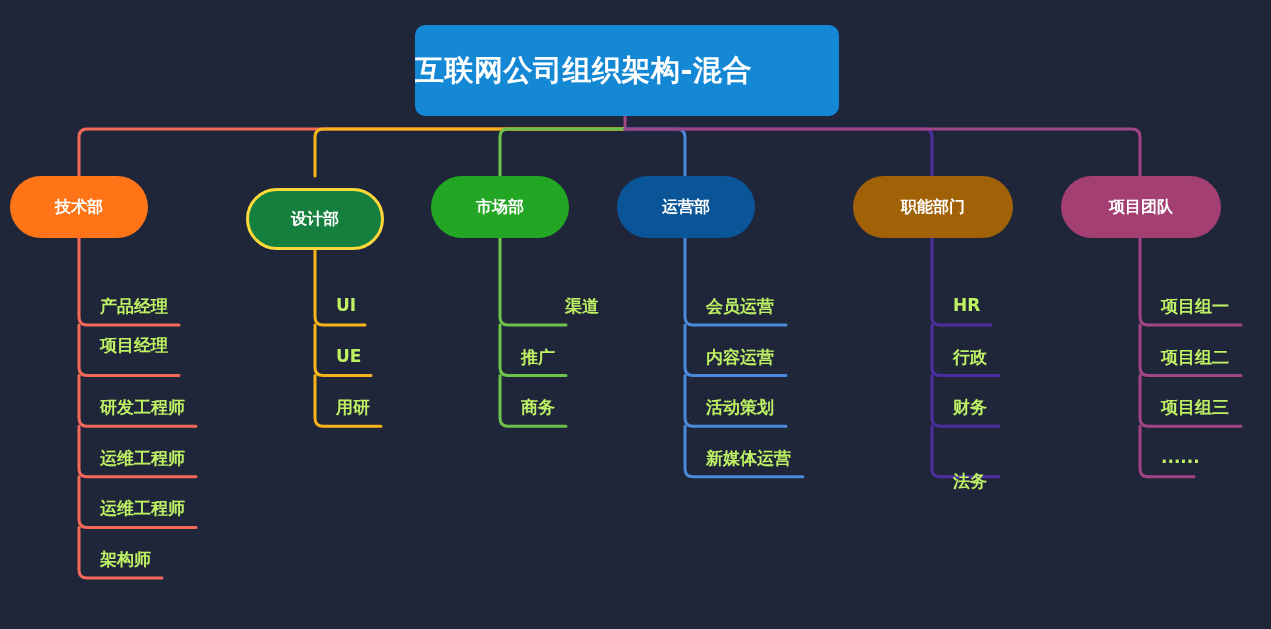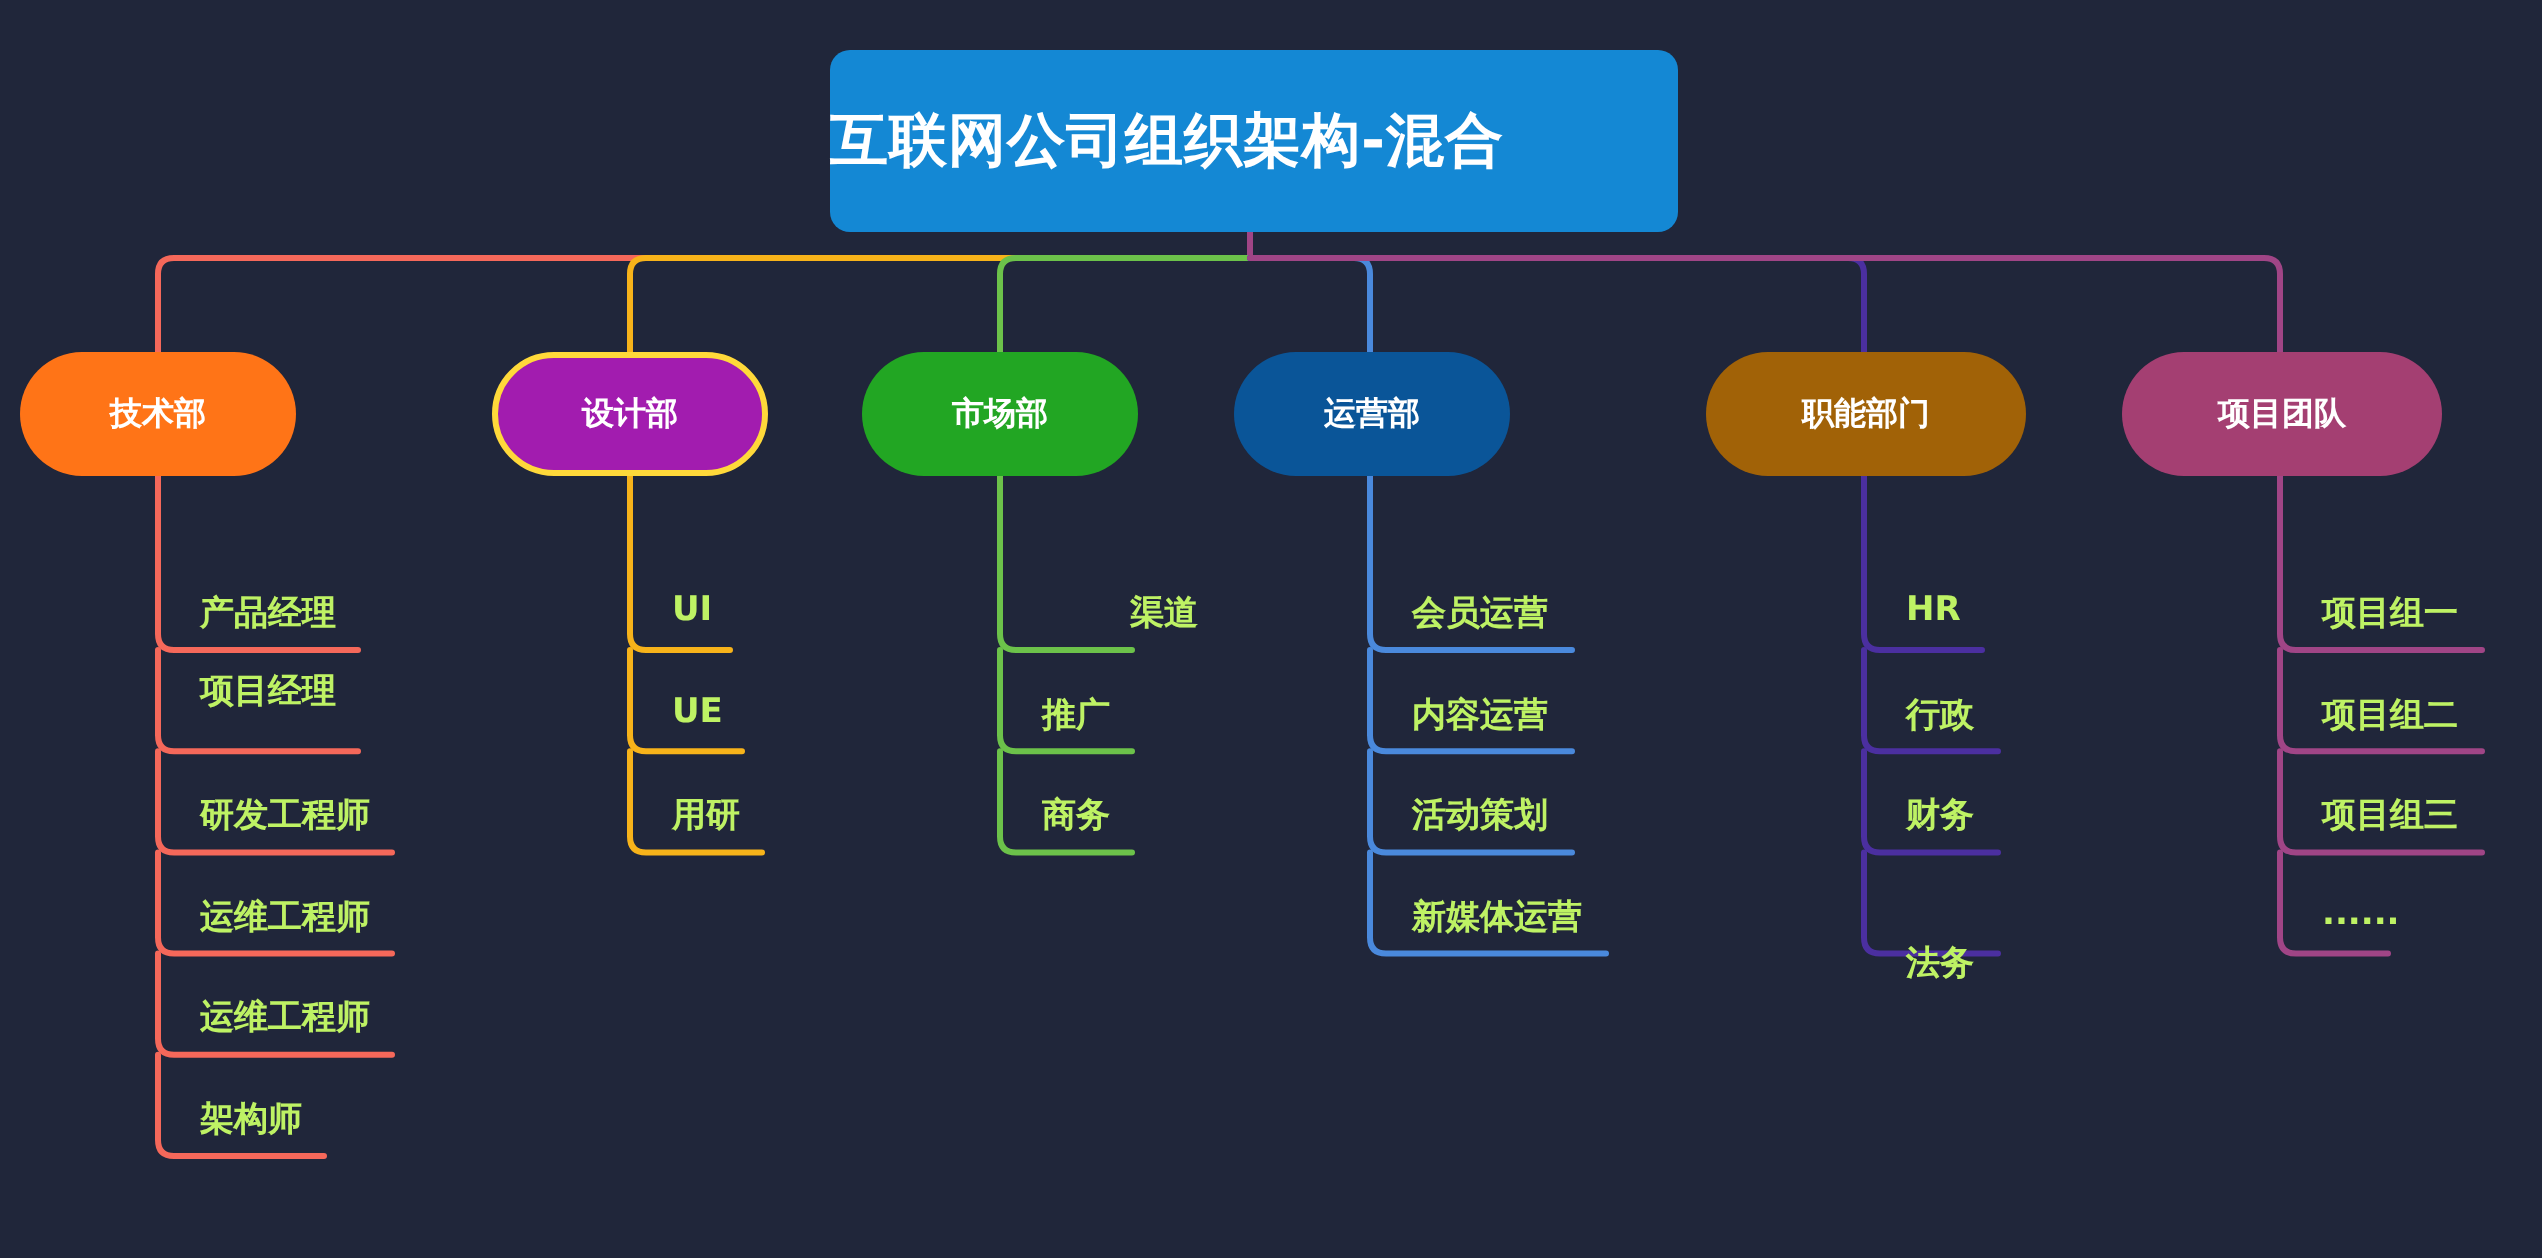--- a/index.html
+++ b/index.html
@@ -60,21 +60,21 @@
     <path d="M1140 426.2 L1140 468.8 Q1140 476.8 1148 476.8 L1194 476.8" stroke="#a04586" stroke-width="3" fill="none" stroke-linecap="round"></path>
   </svg>
 
 <div class="root">
   <span>互联网公司组织架构-混合</span>
 </div>
 
 <div class="dept" style="left:10px;width:138px;background:#ff7417;">
   <span>技术部</span>
 </div>
-<div class="dept" style="left:246px;width:138px;background:#a21caf;border:3px solid #ffd93a;">
+<div class="dept" style="left:246px;width:138px;background:#15803d;border:3px solid #ffd93a;margin-top:12px;">
   <span>设计部</span>
 </div>
 <div class="dept" style="left:431px;width:138px;background:#22a623;">
   <span>市场部</span>
 </div>
 <div class="dept" style="left:617px;width:138px;background:#0a5598;">
   <span>运营部</span>
 </div>
 <div class="dept" style="left:853px;width:160px;background:#a16207;">
   <span>职能部门</span>

